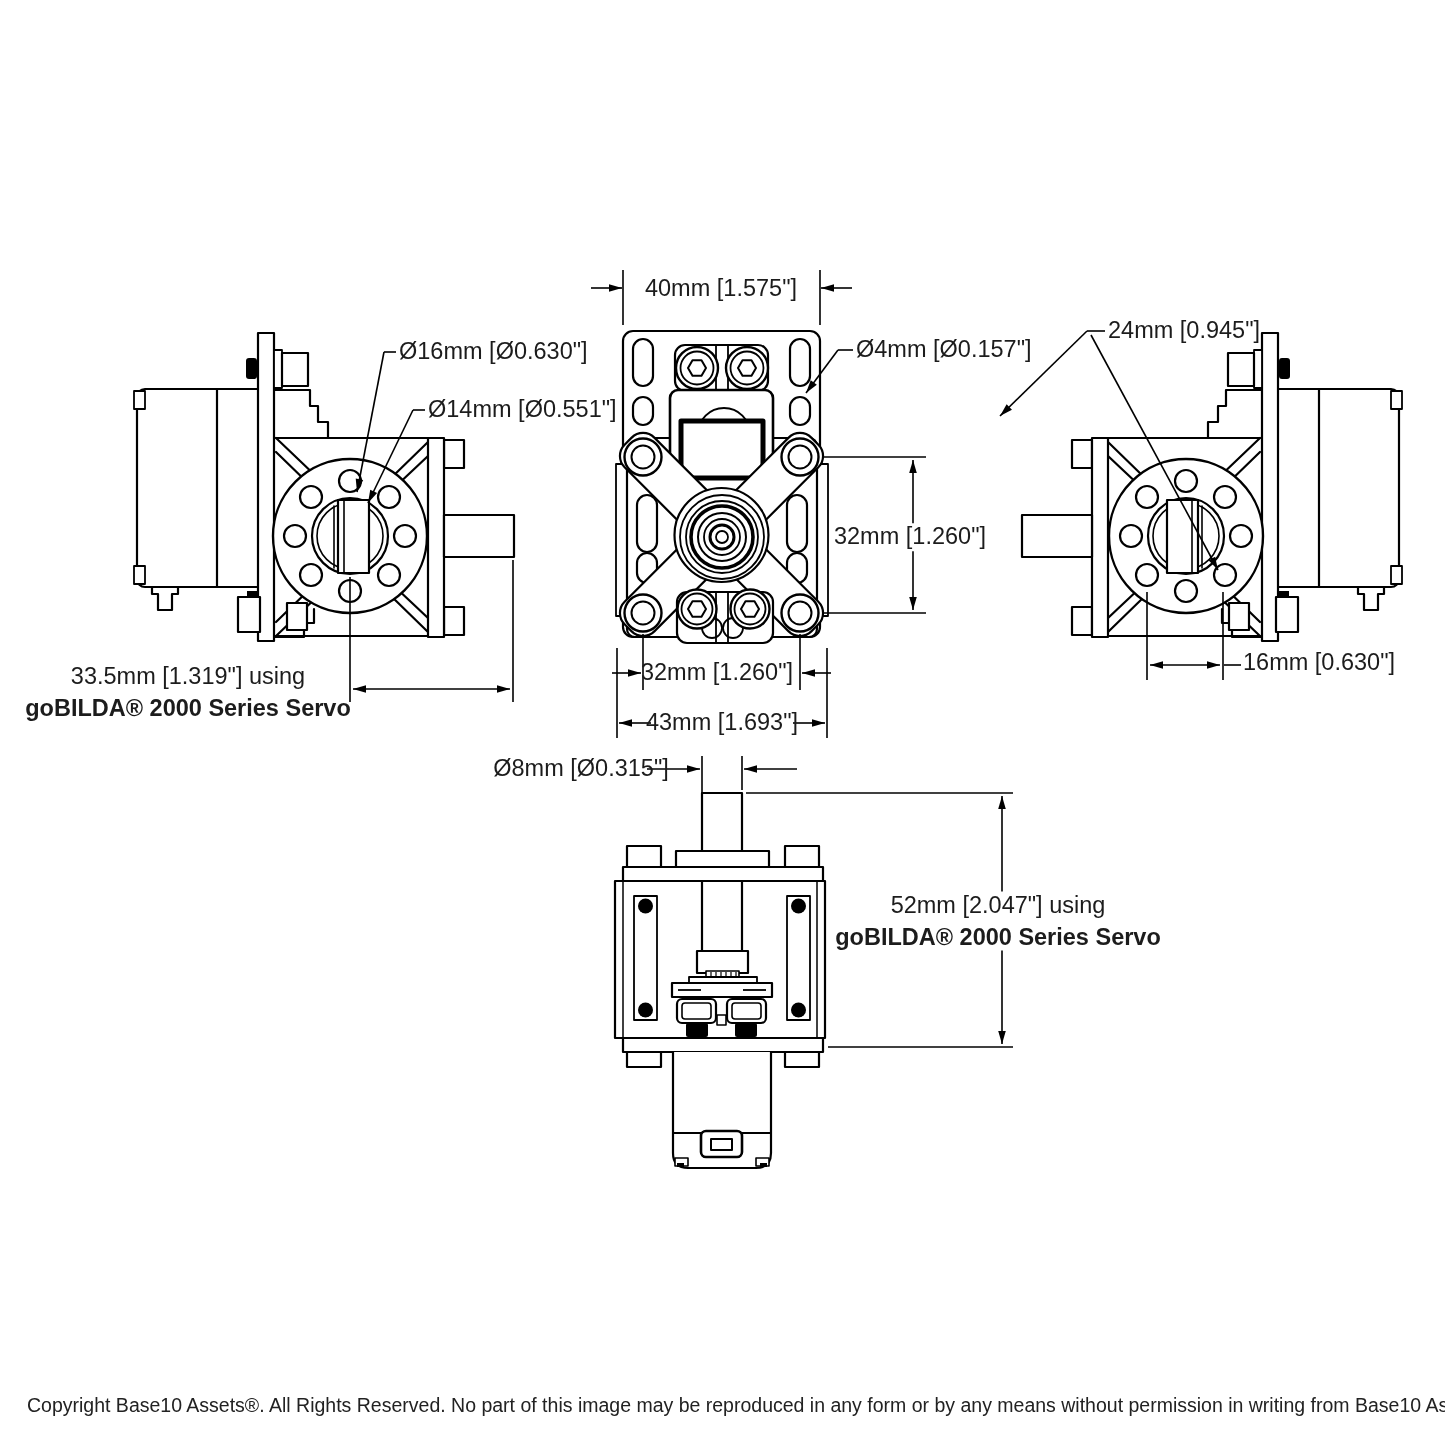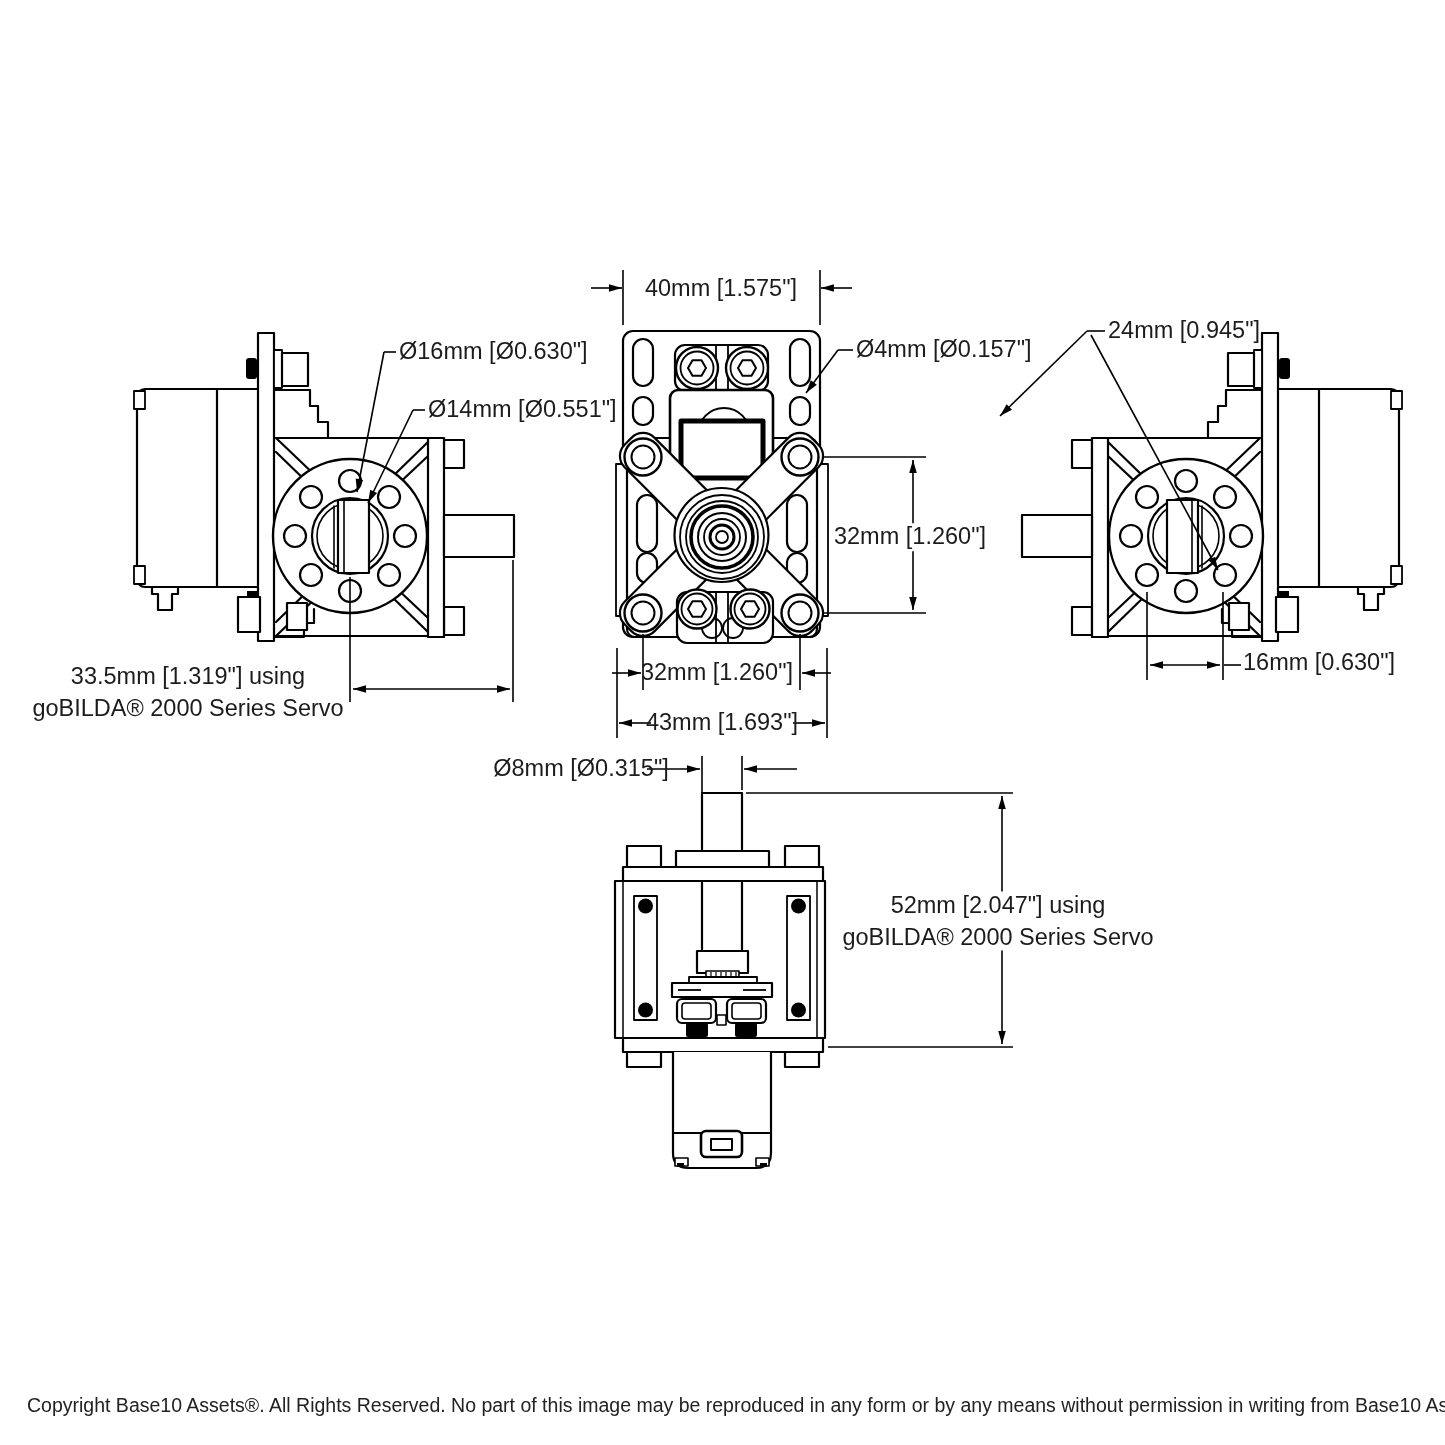--- a/index.html
+++ b/index.html
@@ -3,21 +3,21 @@
 <meta charset="utf-8">
 <style>
   html,body{margin:0;padding:0;background:#fff;}
   #page{position:relative;width:1445px;height:1445px;background:#ffffff;overflow:hidden;
         font-family:"Liberation Sans",sans-serif;}
   #art{position:absolute;left:0;top:0;}
   .dim{position:absolute;font-size:23.5px;color:#1c1c1c;white-space:nowrap;line-height:1;}
   .dim.center{transform:translate(-50%,-50%);text-align:center;}
   .dim.vcenter{transform:translateY(-50%);}
   .dim.mask{background:#fff;padding:2px 4px;}
-  .dim .l2{margin-top:8px;}
+  .dim .l2{margin-top:8px;font-weight:bold;}
   #copyright{position:absolute;left:27px;top:1394px;font-size:19.5px;color:#222;white-space:nowrap;}
 </style>
 </head>
 <body>
 
 <div id="page">
 
 <svg id="art" width="1445" height="1445" viewBox="0 0 1445 1445">
   <defs>
     <marker id="ah" markerUnits="userSpaceOnUse" markerWidth="14" markerHeight="10" refX="13.5" refY="5" orient="auto-start-reverse">

